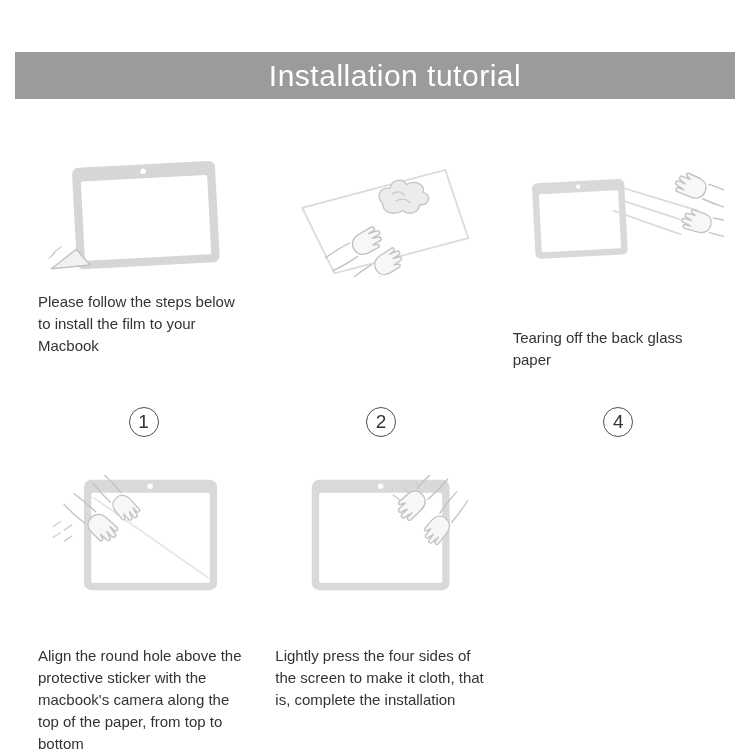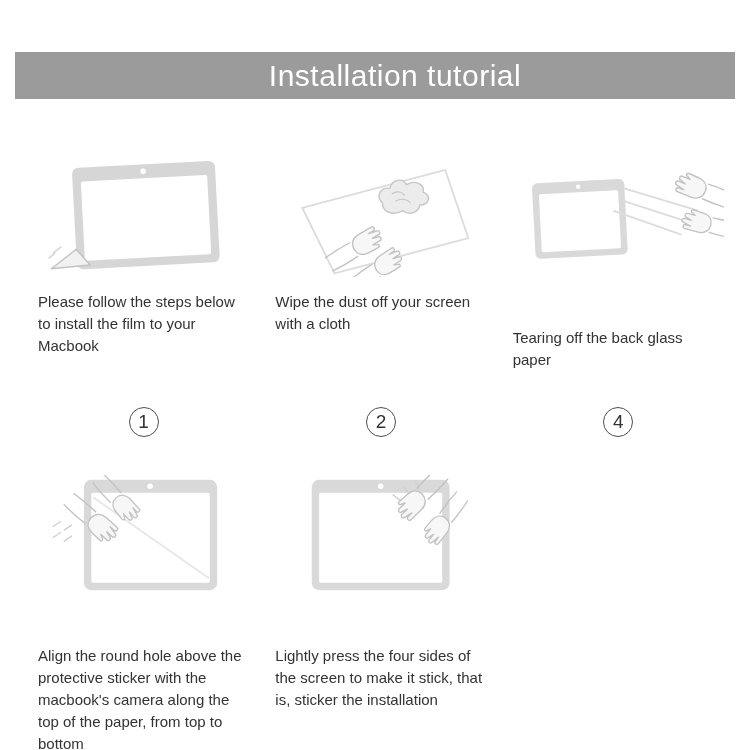--- a/index.html
+++ b/index.html
@@ -100,21 +100,20 @@
     <section class="step row1">
       <div class="illus" aria-label="hands-wiping-screen-with-cloth-illustration">
         <svg viewBox="0 0 220 130" preserveAspectRatio="xMidYMid meet">
           <path d="M25,55 L180,14 L205,88 L60,126 Z" fill="#ffffff" stroke="#dcdcdc" stroke-width="2" stroke-linejoin="round"></path>
           <path d="M112,50 C104,42 110,32 120,34 C122,24 134,22 138,30 C148,24 158,30 156,38 C166,42 162,52 152,52 C152,60 140,64 134,58 C124,64 112,60 112,50 Z" fill="#ececec" stroke="#c6c6c6" stroke-width="1.5" stroke-linejoin="round"></path>
           <path d="M122,40 C128,36 134,38 136,42 M126,48 C132,44 140,46 142,50" fill="none" stroke="#c6c6c6" stroke-width="1.2"></path>
           <use href="#handarm" transform="translate(72,88) rotate(-30)"></use>
           <use href="#handarm" transform="translate(96,112) rotate(-34) scale(0.95)"></use>
         </svg>
       </div>
-      <p class="caption">Wipe the dust off your screen with a cloth</p>
       <div class="num">
         <span>2</span>
       </div>
     </section>
 
 
     <section class="step row2">
       <div class="illus" aria-label="hands-tearing-back-paper-illustration">
         <svg viewBox="0 0 220 130" preserveAspectRatio="xMidYMid meet">
           <g transform="rotate(-3 70 68)">
@@ -155,20 +154,20 @@
       <div class="illus" aria-label="hands-pressing-screen-edges-illustration">
         <svg viewBox="0 0 230 130" preserveAspectRatio="xMidYMid meet">
           <rect x="40" y="5" width="150" height="120" rx="8" fill="#d9d9d9"></rect>
           <rect x="48" y="19" width="134" height="98" rx="2" fill="#ffffff"></rect>
           <circle cx="115" cy="12" r="3" fill="#ffffff"></circle>
           <path d="M146,20 l-6,-7 M157,15 l-4,-9 M136,27 l-8,-6" stroke="#cfcfcf" stroke-width="1.5" fill="none"></path>
           <use href="#handarm" transform="translate(172,30) rotate(136)"></use>
           <use href="#handarm" transform="translate(198,54) rotate(128) scale(0.95)"></use>
         </svg>
       </div>
-      <p class="caption">Lightly press the four sides of the screen to make it stick, that is, sticker the installation</p>
+      <p class="caption">Lightly press the four sides of the screen to make it cloth, that is, complete the installation</p>
       <div class="num">
         <span>6</span>
       </div>
     </section>
 
   </div>
 </div>
 
 </body></html>

